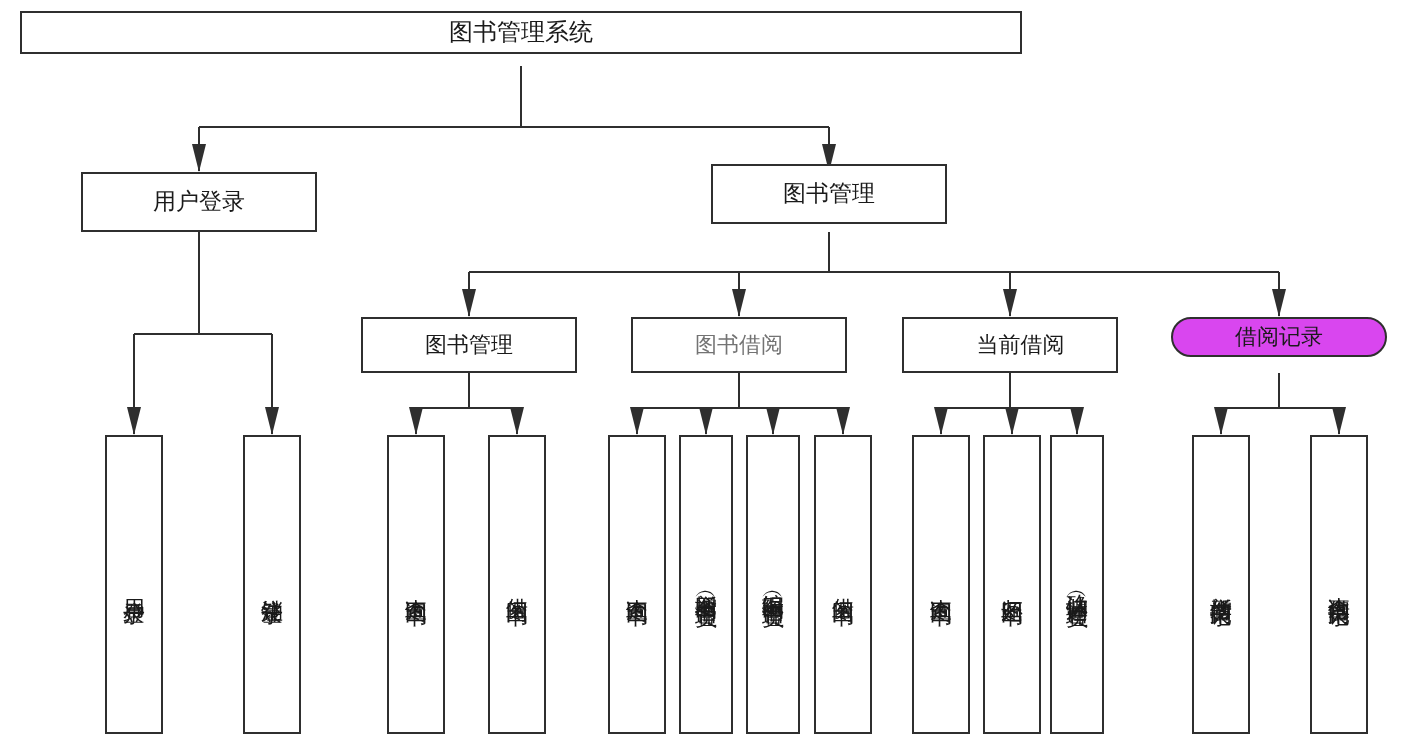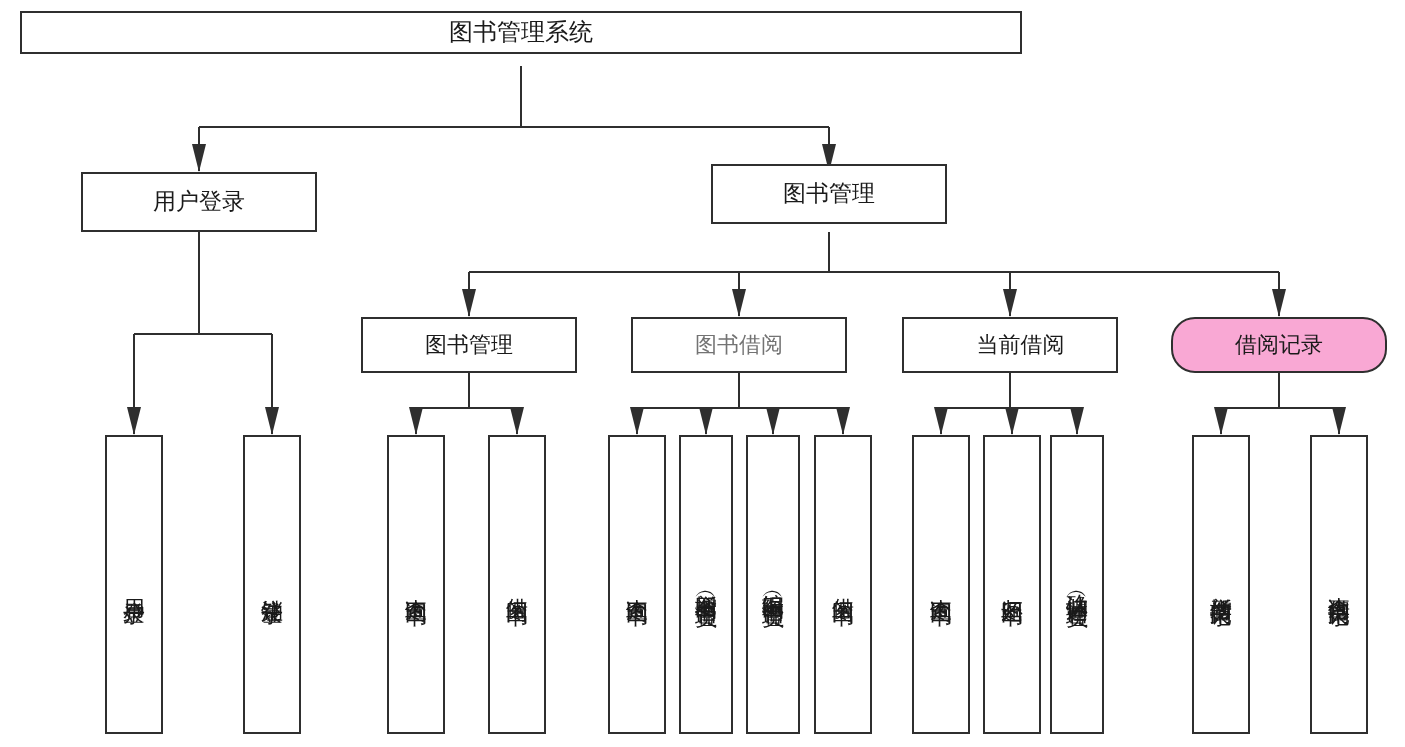--- a/index.html
+++ b/index.html
@@ -133,21 +133,21 @@
       </div>
       <div class="node horiz level2" style="left: 361px; top: 317px; width: 216px; height: 56px; border-color: rgb(47, 47, 47); background: rgb(255, 255, 255);">
         <span class="node-label" style="color: rgb(26, 26, 26);">图书管理</span>
       </div>
       <div class="node horiz level2" style="left: 631px; top: 317px; width: 216px; height: 56px; border-color: rgb(47, 47, 47); background: rgb(255, 255, 255);">
         <span class="node-label" style="color: #737373;">图书借阅</span>
       </div>
       <div class="node horiz level2" style="left: 902px; top: 317px; width: 216px; height: 56px; border-color: rgb(47, 47, 47); background: rgb(255, 255, 255);">
         <span class="node-label" style="color: rgb(26, 26, 26); margin-left: 21px;">当前借阅</span>
       </div>
-      <div class="node horiz level2" style="left: 1171px; top: 317px; width: 216px; height: 56px; border-color: rgb(47, 47, 47); background: #f9a8d4; border-radius: 24px;">
+      <div class="node horiz level2" style="left: 1171px; top: 317px; width: 216px; height: 40px; border-color: rgb(47, 47, 47); background: #d946ef; border-radius: 24px;">
         <span class="node-label" style="color: rgb(26, 26, 26);">借阅记录</span>
       </div>
       <div class="node vert level3" style="left: 105px; top: 435px; width: 58px; height: 299px; border-color: rgb(47, 47, 47); background: rgb(255, 255, 255);">
         <span class="node-label" style="color: rgb(26, 26, 26);">用户登录</span>
       </div>
       <div class="node vert level3" style="left: 243px; top: 435px; width: 58px; height: 299px; border-color: rgb(47, 47, 47); background: rgb(255, 255, 255);">
         <span class="node-label" style="color: rgb(26, 26, 26);">注销登录</span>
       </div>
       <div class="node vert level3" style="left: 387px; top: 435px; width: 58px; height: 299px; border-color: rgb(47, 47, 47); background: rgb(255, 255, 255);">
         <span class="node-label" style="color: rgb(26, 26, 26);">查询图书</span>

